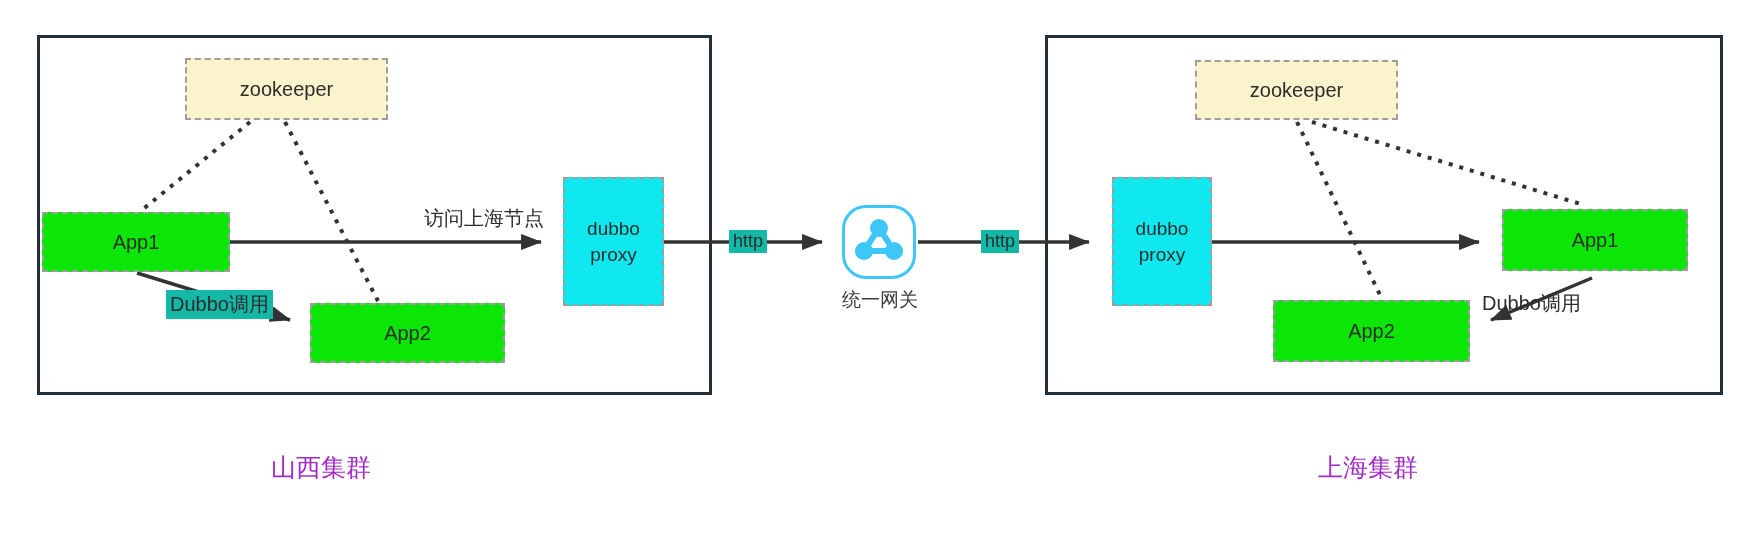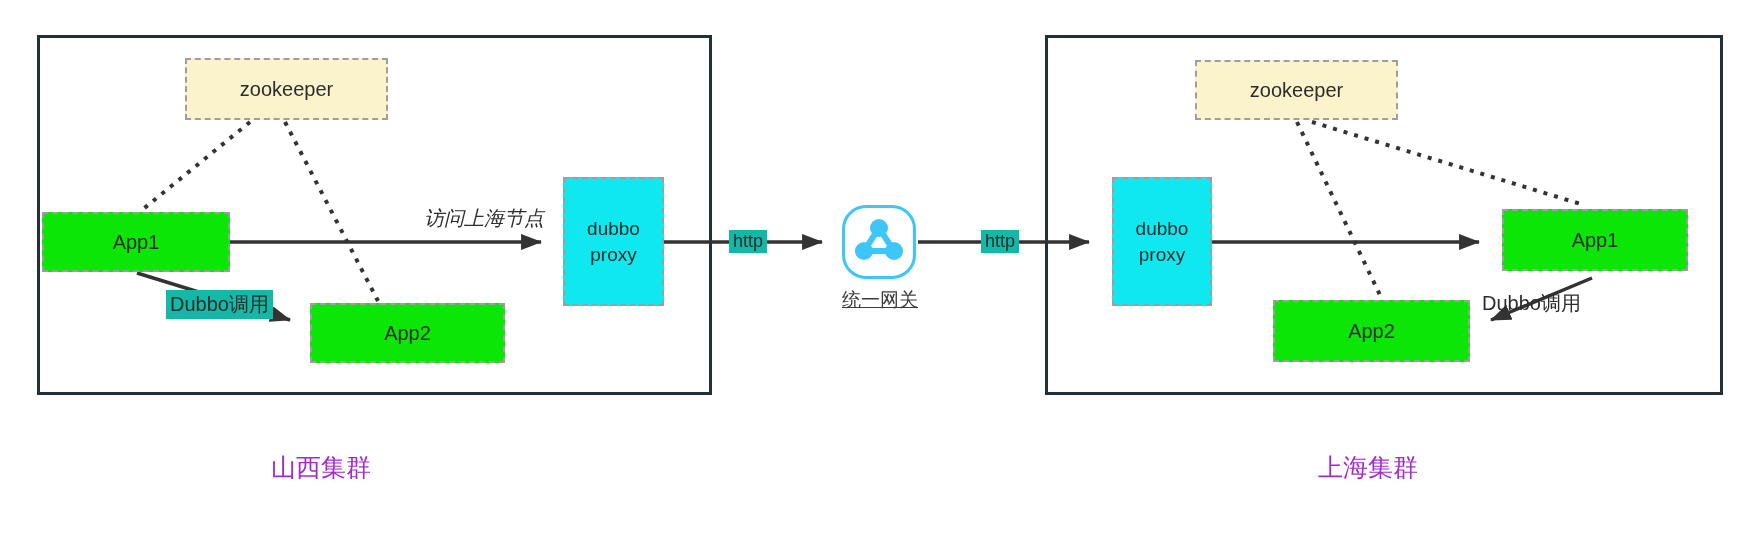--- a/index.html
+++ b/index.html
@@ -31,36 +31,35 @@
   .node.proxy{background:var(--proxy-cyan);font-size:19px;padding:0 6px;}
   .node.zk{background:var(--zookeeper-cream);}
   .edge-label{
     position:absolute;
     color:var(--text);
     font-size:20px;
     white-space:nowrap;
   }
   .edge-label.onl{background:#14b8a6;padding:1px 4px;}
   .edge-label.http{font-size:18px;}
-  .edge-label.centered{text-align:center;font-style:italic;}
+  .edge-label.centered{text-align:center;}
   .gateway{
     position:absolute;
     box-sizing:border-box;
     border:3px solid var(--gateway-blue);
     border-radius:24px;
     background:#ffffff;
     display:flex;align-items:center;justify-content:center;
   }
   .gateway-label{
     position:absolute;
     color:#3c3c3c;
     font-size:19px;
     text-align:center;
     white-space:nowrap;
-    text-decoration:underline;
   }
   .cluster-label{
     position:absolute;
     color:var(--cluster-label);
     font-size:25px;
     text-align:center;
     white-space:nowrap;
   }
   svg .edge{stroke:var(--line);stroke-width:3.5;fill:none;}
   svg .edge-dotted{stroke:var(--line);stroke-width:4;fill:none;stroke-dasharray:4 7;}

